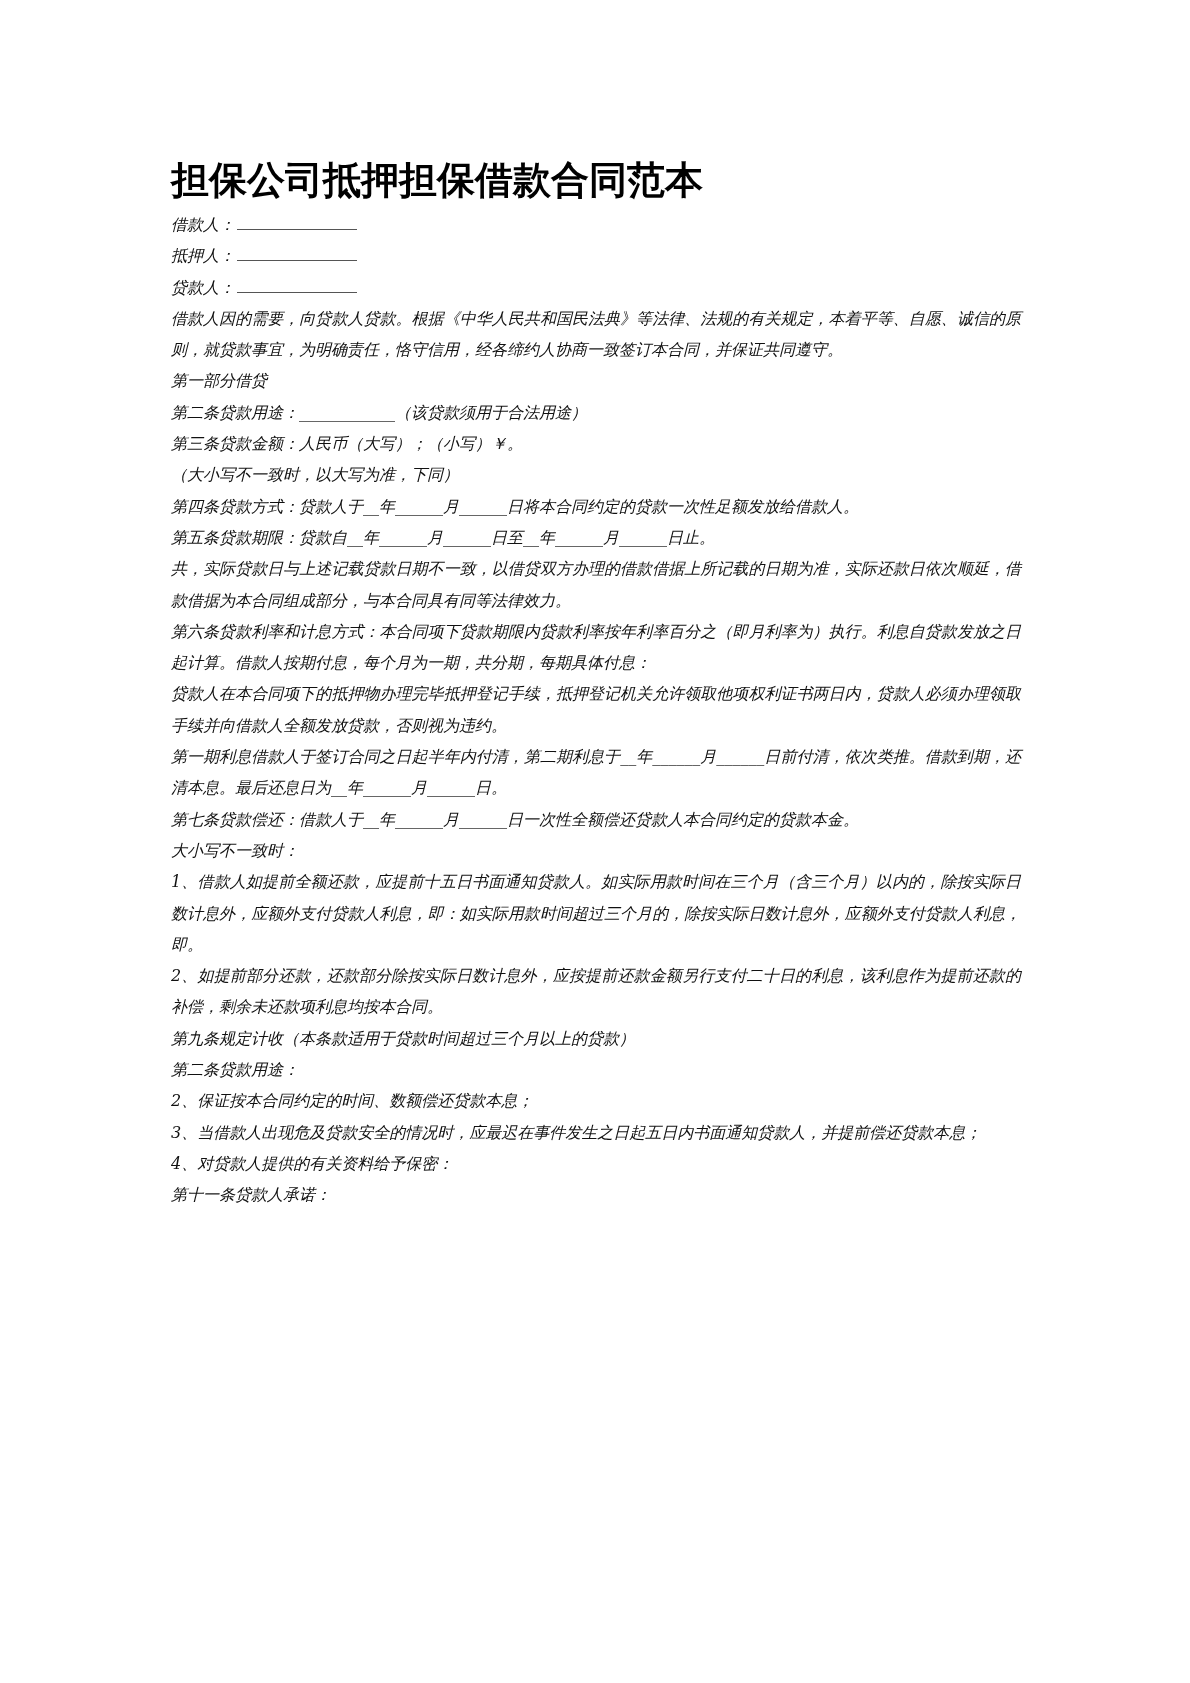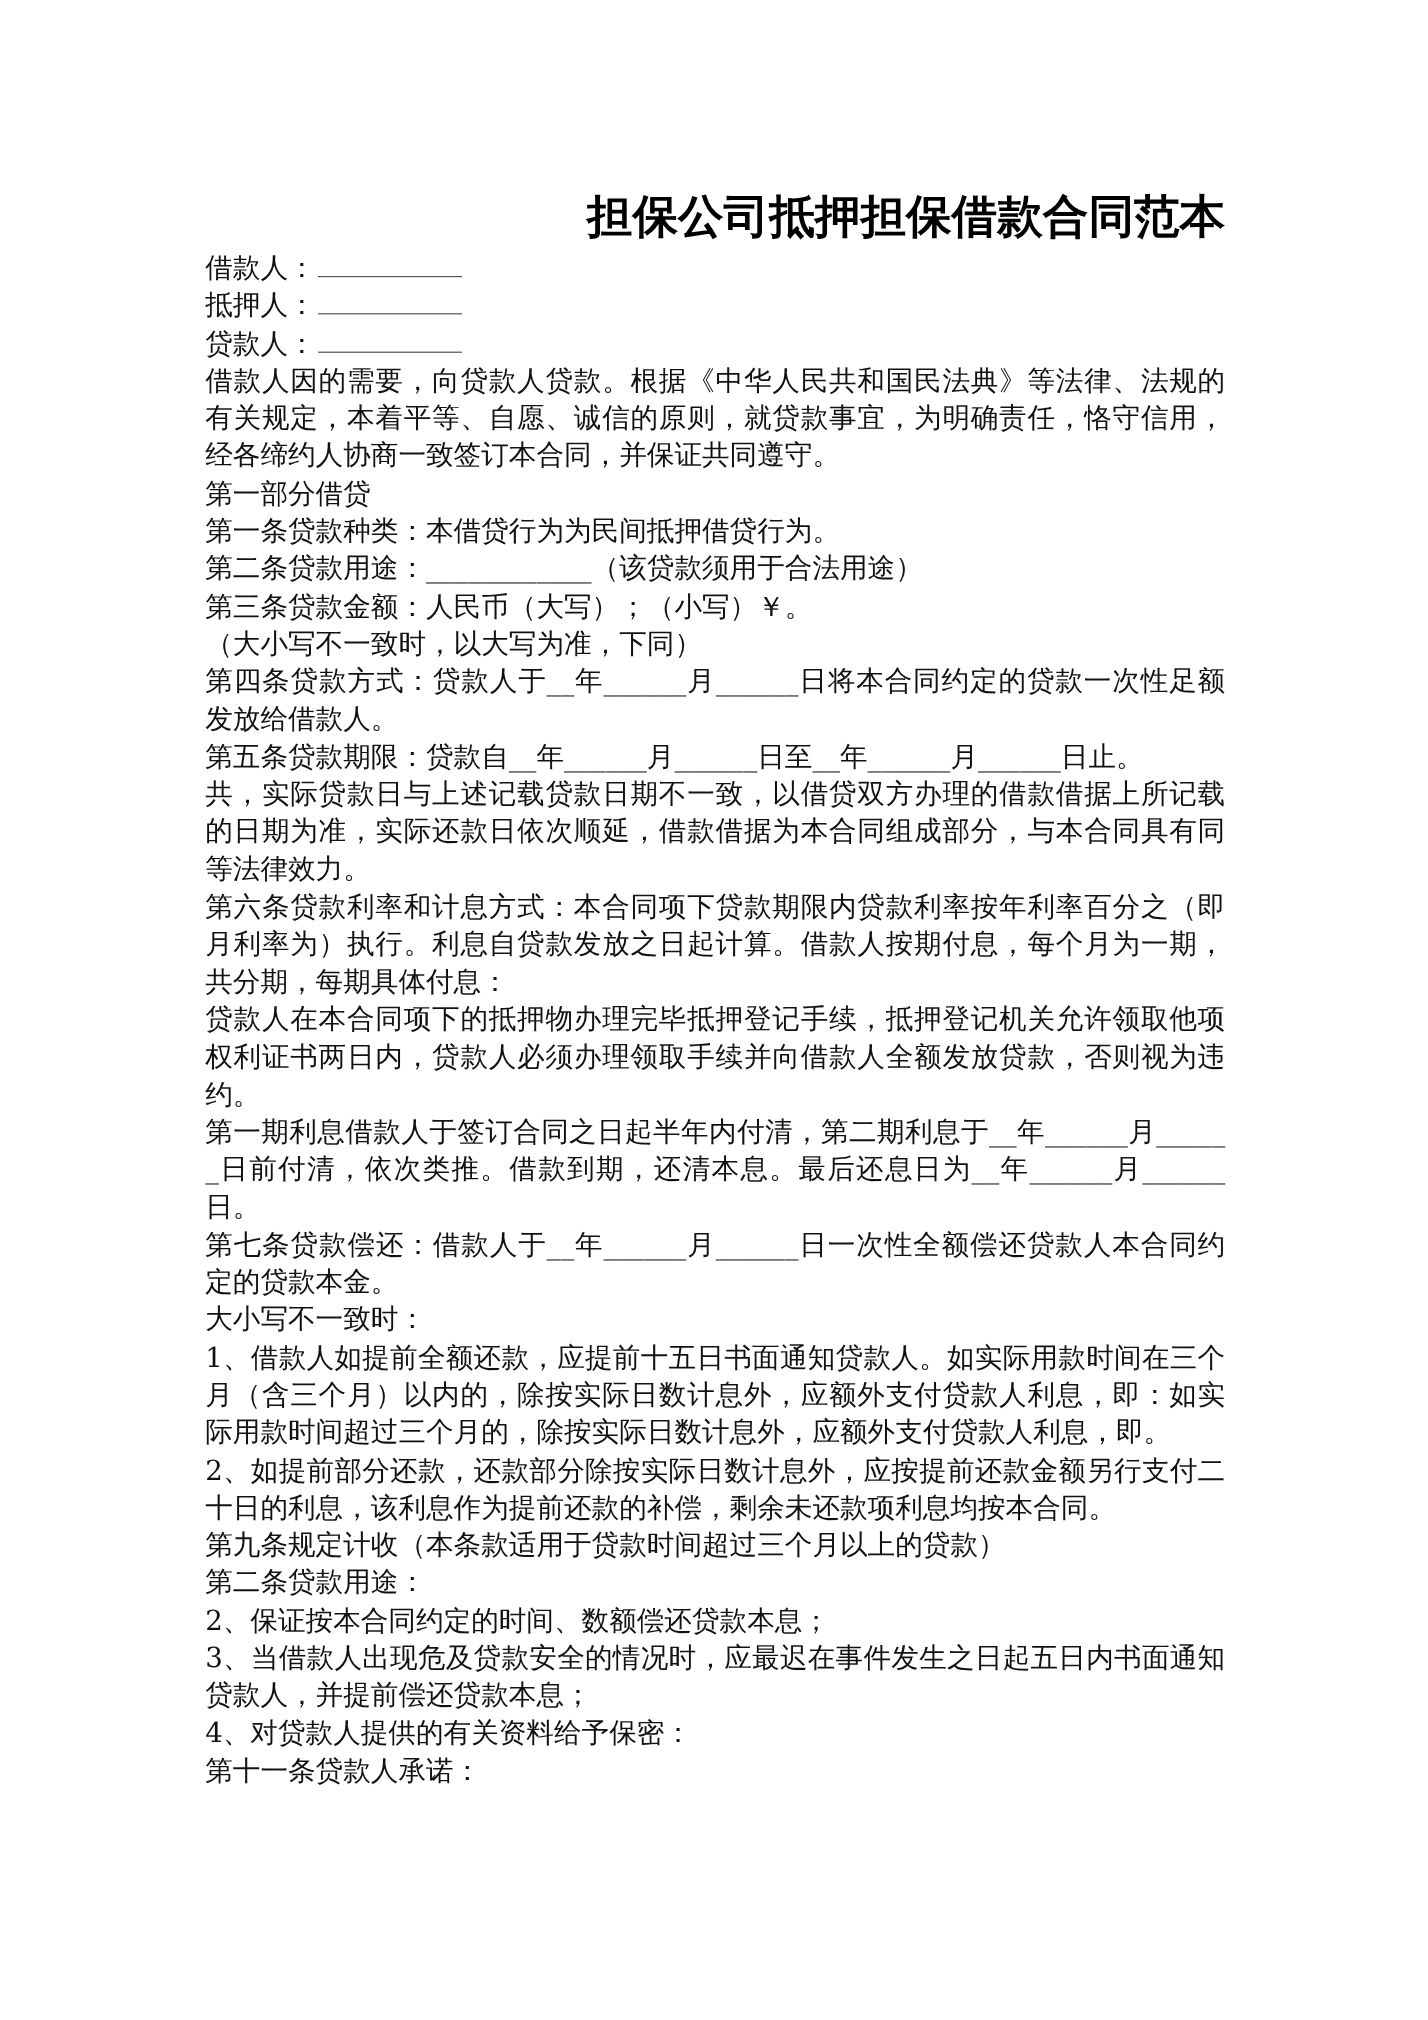--- a/index.html
+++ b/index.html
@@ -11,34 +11,35 @@
     font-family: "DejaVu Serif", "Liberation Serif", serif;
     color: #111111;
   }
   .page {
     position: absolute;
     left: 171px;
     top: 155px;
     width: 850px;
   }
   .title {
-    text-align: right;
+    text-align: left;
     font-family: "DejaVu Sans", "Liberation Sans", sans-serif;
     font-weight: bold;
     font-size: 38px;
     line-height: 50px;
     height: 50px;
     margin: 0 0 4px 0;
     letter-spacing: 0px;
     color: #000;
   }
   .body {
-    font-size: 23px;
+    font-size: 16px;
     line-height: 31.3px;
     text-align: justify;
+    font-style: italic;
   }
   .line {
     display: block;
     white-space: normal;
     word-break: break-all;
     margin: 0;
   }
   .blank {
     display: inline-block;
     border-bottom: 1px solid #555;
@@ -59,21 +60,20 @@
     </div>
     <div class="line">
       <span>抵押人：</span><span class="blank party-blank"></span>
     </div>
     <div class="line">
       <span>贷款人：</span><span class="blank party-blank"></span>
     </div>
 
     <p class="line">借款人因的需要，向贷款人贷款。根据《中华人民共和国民法典》等法律、法规的有关规定，本着平等、自愿、诚信的原则，就贷款事宜，为明确责任，恪守信用，经各缔约人协商一致签订本合同，并保证共同遵守。</p>
     <p class="line">第一部分借贷</p>
-    <p class="line">第一条贷款种类：本借贷行为为民间抵押借贷行为。</p>
     <p class="line">第二条贷款用途：____________（该贷款须用于合法用途）</p>
     <p class="line">第三条贷款金额：人民币（大写）；（小写）￥。</p>
     <p class="line">（大小写不一致时，以大写为准，下同）</p>
     <p class="line">第四条贷款方式：贷款人于__年______月______日将本合同约定的贷款一次性足额发放给借款人。</p>
     <p class="line">第五条贷款期限：贷款自__年______月______日至__年______月______日止。</p>
     <p class="line">共，实际贷款日与上述记载贷款日期不一致，以借贷双方办理的借款借据上所记载的日期为准，实际还款日依次顺延，借款借据为本合同组成部分，与本合同具有同等法律效力。</p>
     <p class="line">第六条贷款利率和计息方式：本合同项下贷款期限内贷款利率按年利率百分之（即月利率为）执行。利息自贷款发放之日起计算。借款人按期付息，每个月为一期，共分期，每期具体付息：</p>
     <p class="line">贷款人在本合同项下的抵押物办理完毕抵押登记手续，抵押登记机关允许领取他项权利证书两日内，贷款人必须办理领取手续并向借款人全额发放贷款，否则视为违约。</p>
     <p class="line">第一期利息借款人于签订合同之日起半年内付清，第二期利息于__年______月______日前付清，依次类推。借款到期，还清本息。最后还息日为__年______月______日。</p>
     <p class="line">第七条贷款偿还：借款人于__年______月______日一次性全额偿还贷款人本合同约定的贷款本金。</p>

